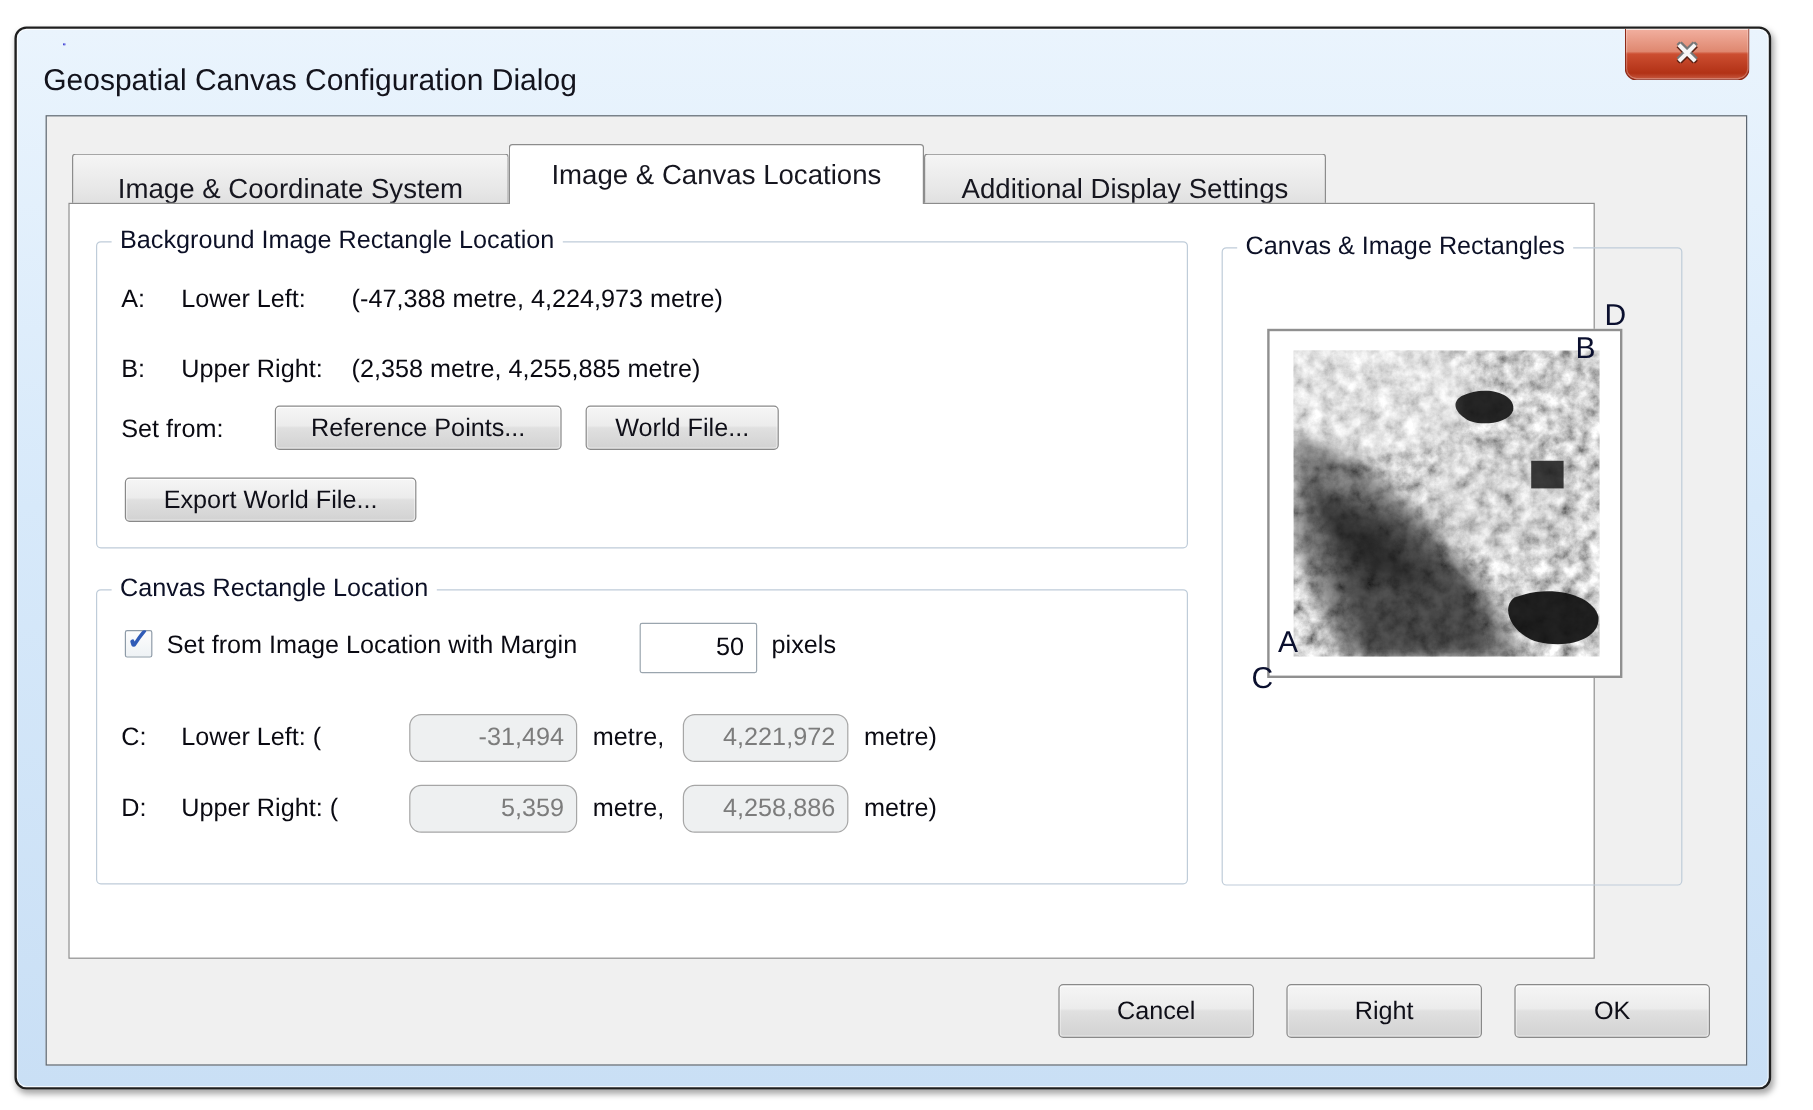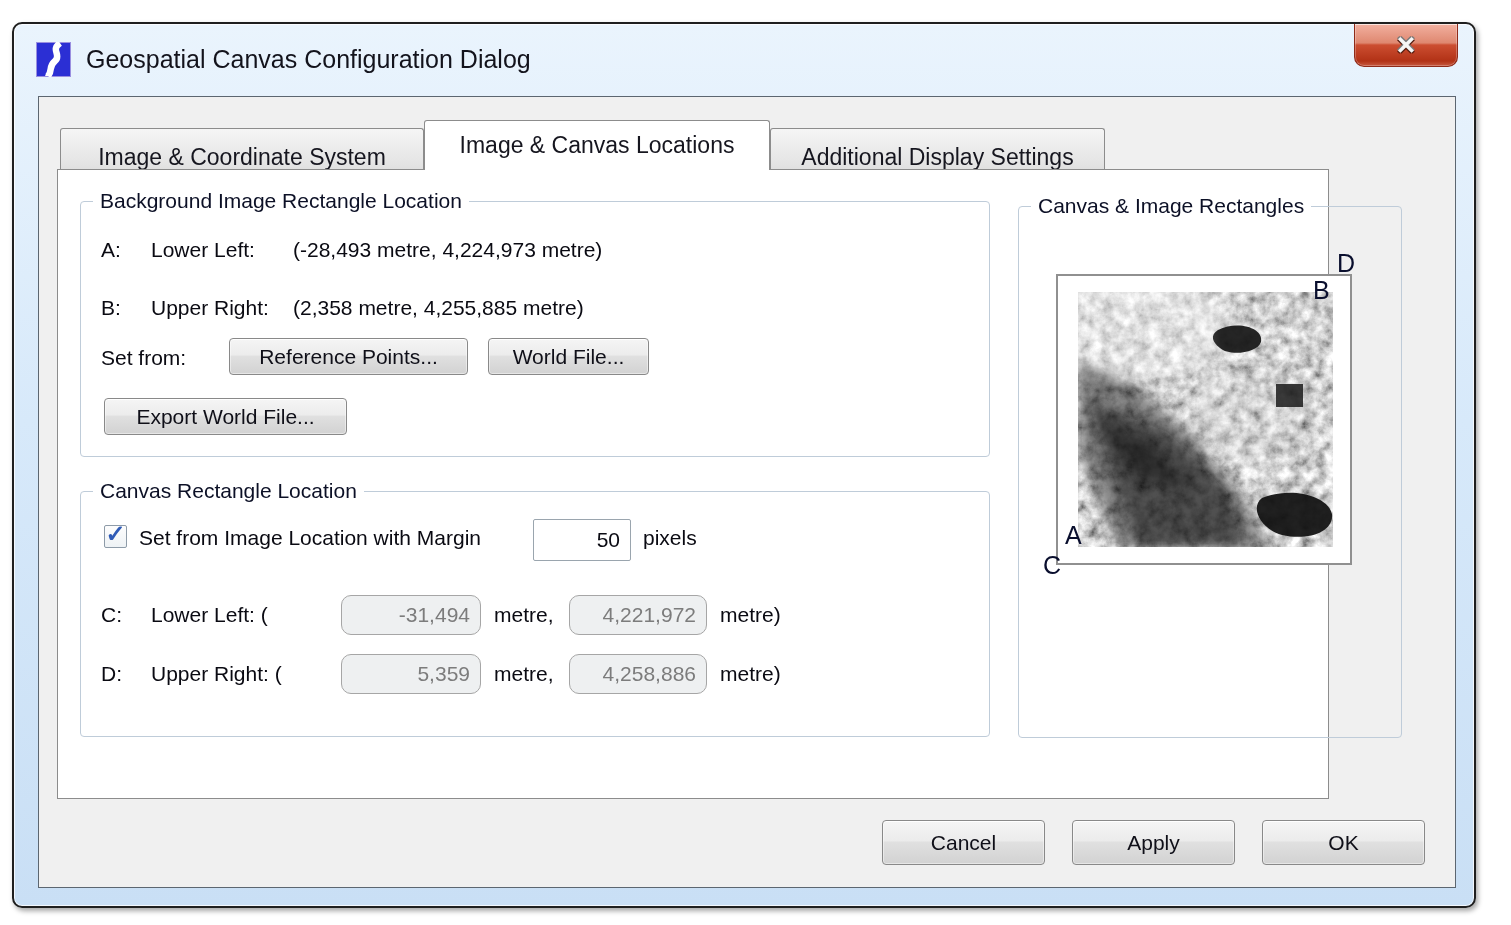--- a/index.html
+++ b/index.html
@@ -4,21 +4,21 @@
 <style>
   html,body{margin:0;padding:0;width:1511px;height:925px;background:#ffffff;
     font-family:"Liberation Sans", sans-serif;overflow:hidden;position:relative;}
 
   
   .dialog{position:absolute;left:12px;top:22px;width:1460px;height:882px;
     border:2px solid #1f1f1f;border-radius:10px;
     background:linear-gradient(180deg,#eaf4fd 0%,#d7e9fa 45%,#c9dff5 100%);
     box-shadow:inset 0 0 0 1px rgba(255,255,255,.75),2px 3px 5px rgba(0,0,0,.35);}
 
-  .titlebar{position:absolute;left:22px;top:12px;height:46px;display:flex;align-items:center;gap:15px;}
+  .titlebar{position:absolute;left:22px;top:12px;height:46px;display:flex;gap:15px;flex-direction:column;}
   .app-icon{width:35px;height:35px;display:block;}
   .title{font-size:25px;color:#13131c;white-space:nowrap;}
 
   .close-btn{position:absolute;top:0;right:16px;width:104px;height:43px;box-sizing:border-box;
     border:1px solid #8e2a18;border-top:none;border-radius:0 0 10px 10px;
     background:linear-gradient(180deg,#f2b0a0 0%,#df8870 45%,#cc4e31 50%,#b23216 88%,#c65940 100%);
     box-shadow:inset 0 1px 0 rgba(255,255,255,.55),inset 0 0 0 1px rgba(255,255,255,.25);
     display:flex;align-items:center;justify-content:center;cursor:pointer;}
   .close-glyph{font-size:25px;font-weight:bold;color:#f6f6f6;line-height:1;
     text-shadow:-1px -1px 0 #777,1px -1px 0 #777,-1px 1px 0 #5a2013,1px 1px 0 #5a2013;}
@@ -136,21 +136,21 @@
     </div>
 
     <div class="tabpage">
 
       <div id="group-bg" class="groupbox">
         <span class="group-title">Background Image Rectangle Location</span>
 
         <div id="row-a" class="coord-row">
           <span class="coord-prefix">A:</span>
           <span class="coord-label">Lower Left:</span>
-          <span class="coord-value">(-28,493 metre, 4,224,973 metre)</span>
+          <span class="coord-value">(-47,388 metre, 4,224,973 metre)</span>
         </div>
         <div id="row-b" class="coord-row">
           <span class="coord-prefix">B:</span>
           <span class="coord-label">Upper Right:</span>
           <span class="coord-value">(2,358 metre, 4,255,885 metre)</span>
         </div>
 
         <span class="set-from-label">Set from:</span>
         <div id="btn-ref" class="btn">
           <span>Reference Points...</span>
@@ -230,20 +230,20 @@
         <span id="lbl-a" class="corner">A</span>
         <span id="lbl-c" class="corner">C</span>
       </div>
 
     </div>
 
     <div id="btn-cancel" class="btn footer-btn">
       <span>Cancel</span>
     </div>
     <div id="btn-apply" class="btn footer-btn">
-      <span>Apply</span>
+      <span>Right</span>
     </div>
     <div id="btn-ok" class="btn footer-btn">
       <span>OK</span>
     </div>
 
   </div>
 </div>
 
 </body></html>

